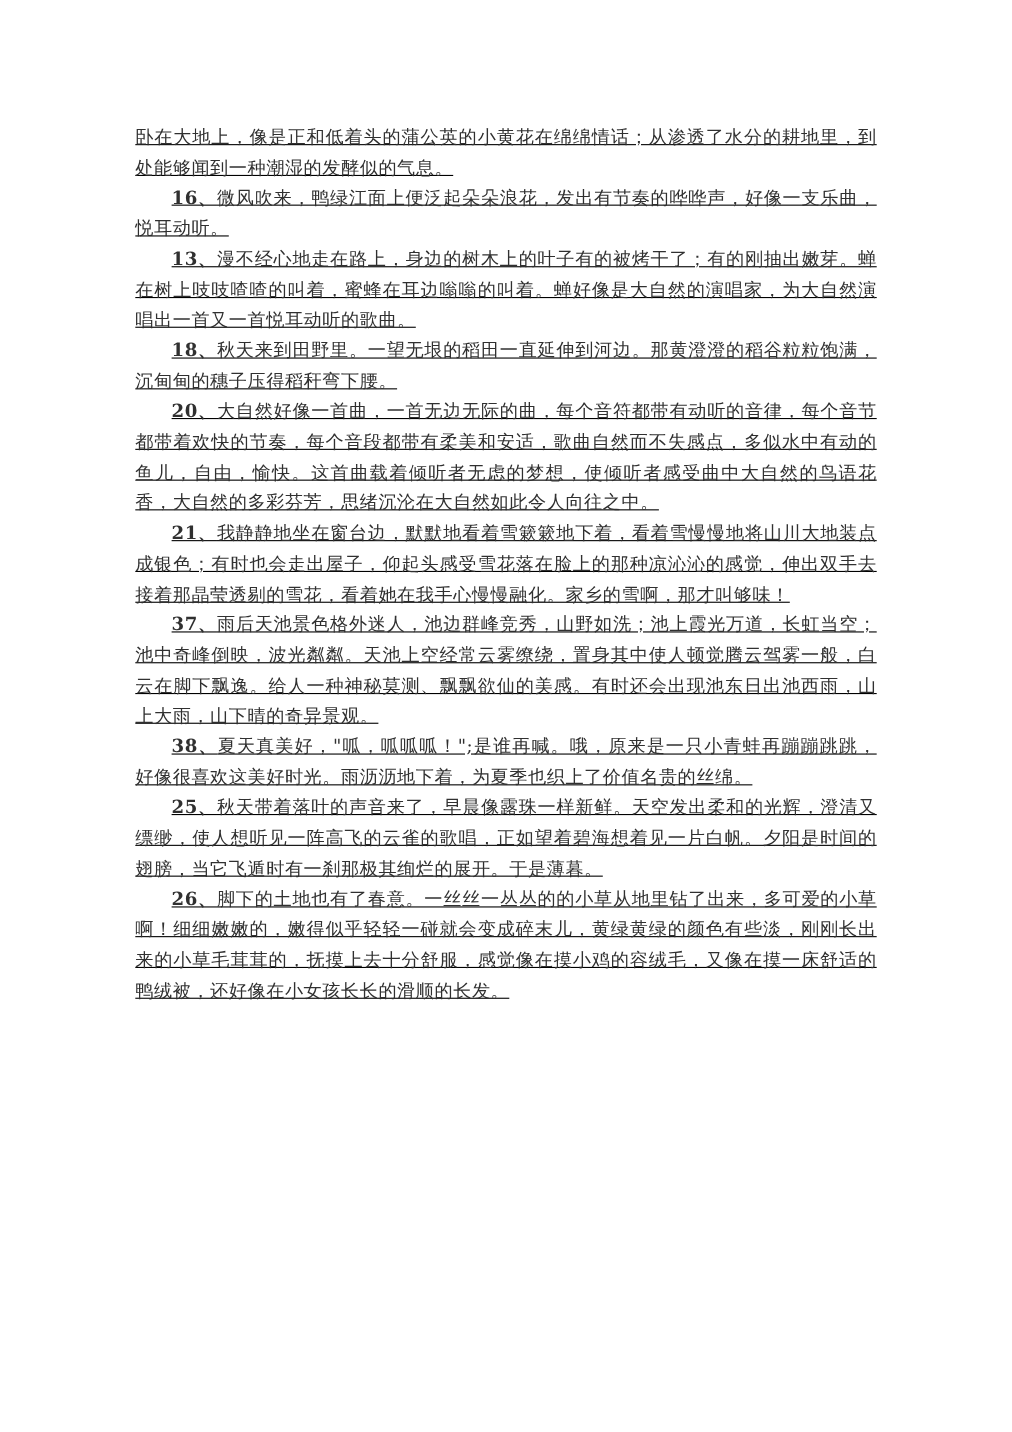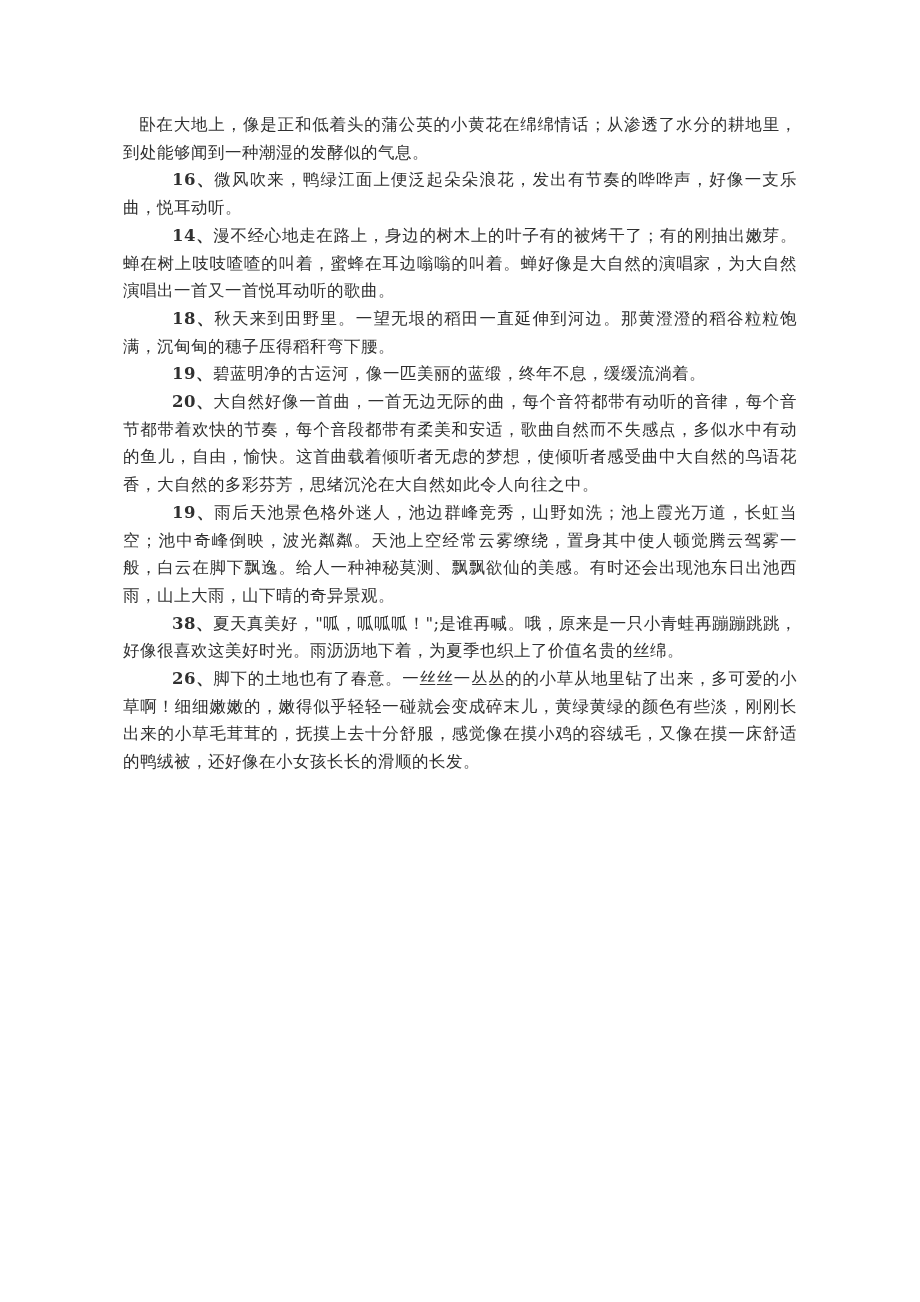--- a/index.html
+++ b/index.html
@@ -12,60 +12,61 @@
     height: 1302px;
     background: #ffffff;
     overflow: hidden;
     font-family: "DejaVu Serif", "Liberation Serif", serif;
   }
   .page {
     position: absolute;
     left: 123px;
     top: 111px;
     width: 674px;
+    text-decoration: underline;
   }
   .para {
     margin: 0;
     padding: 0;
     font-size: 16.5px;
     line-height: 27.7px;
     color: #303030;
     text-align: justify;
     text-indent: 2em;
     letter-spacing: 0.5px;
   }
   .para.no-indent {
     text-indent: 0;
   }
   .para-num {
     font-weight: bold;
-    margin-left: 16px;
   }
 </style>
 </head>
 <body>
 
 <div class="page">
   <div id="paragraphs">
   <p class="para no-indent"><b class="para-num"></b><span class="para-text">卧在大地上，像是正和低着头的蒲公英的小黄花在绵绵情话；从渗透了水分的耕地里，到处能够闻到一种潮湿的发酵似的气息。</span></p>
 
   <p class="para"><b class="para-num">16、</b><span class="para-text">微风吹来，鸭绿江面上便泛起朵朵浪花，发出有节奏的哗哗声，好像一支乐曲，悦耳动听。</span></p>
 
-  <p class="para"><b class="para-num">14、</b><span class="para-text">漫不经心地走在路上，身边的树木上的叶子有的被烤干了；有的刚抽出嫩芽。蝉在树上吱吱喳喳的叫着，蜜蜂在耳边嗡嗡的叫着。蝉好像是大自然的演唱家，为大自然演唱出一首又一首悦耳动听的歌曲。</span></p>
+  <p class="para"><b class="para-num">13、</b><span class="para-text">漫不经心地走在路上，身边的树木上的叶子有的被烤干了；有的刚抽出嫩芽。蝉在树上吱吱喳喳的叫着，蜜蜂在耳边嗡嗡的叫着。蝉好像是大自然的演唱家，为大自然演唱出一首又一首悦耳动听的歌曲。</span></p>
 
   <p class="para"><b class="para-num">18、</b><span class="para-text">秋天来到田野里。一望无垠的稻田一直延伸到河边。那黄澄澄的稻谷粒粒饱满，沉甸甸的穗子压得稻秆弯下腰。</span></p>
 
-  <p class="para"><b class="para-num">19、</b><span class="para-text">碧蓝明净的古运河，像一匹美丽的蓝缎，终年不息，缓缓流淌着。</span></p>
 
   <p class="para"><b class="para-num">20、</b><span class="para-text">大自然好像一首曲，一首无边无际的曲，每个音符都带有动听的音律，每个音节都带着欢快的节奏，每个音段都带有柔美和安适，歌曲自然而不失感点，多似水中有动的鱼儿，自由，愉快。这首曲载着倾听者无虑的梦想，使倾听者感受曲中大自然的鸟语花香，大自然的多彩芬芳，思绪沉沦在大自然如此令人向往之中。</span></p>
 
+  <p class="para"><b class="para-num">21、</b><span class="para-text">我静静地坐在窗台边，默默地看着雪簌簌地下着，看着雪慢慢地将山川大地装点成银色；有时也会走出屋子，仰起头感受雪花落在脸上的那种凉沁沁的感觉，伸出双手去接着那晶莹透剔的雪花，看着她在我手心慢慢融化。家乡的雪啊，那才叫够味！</span></p>
 
-  <p class="para"><b class="para-num">19、</b><span class="para-text">雨后天池景色格外迷人，池边群峰竞秀，山野如洗；池上霞光万道，长虹当空；池中奇峰倒映，波光粼粼。天池上空经常云雾缭绕，置身其中使人顿觉腾云驾雾一般，白云在脚下飘逸。给人一种神秘莫测、飘飘欲仙的美感。有时还会出现池东日出池西雨，山上大雨，山下晴的奇异景观。</span></p>
+  <p class="para"><b class="para-num">37、</b><span class="para-text">雨后天池景色格外迷人，池边群峰竞秀，山野如洗；池上霞光万道，长虹当空；池中奇峰倒映，波光粼粼。天池上空经常云雾缭绕，置身其中使人顿觉腾云驾雾一般，白云在脚下飘逸。给人一种神秘莫测、飘飘欲仙的美感。有时还会出现池东日出池西雨，山上大雨，山下晴的奇异景观。</span></p>
 
 
   <p class="para"><b class="para-num">38、</b><span class="para-text">夏天真美好，"呱，呱呱呱！";是谁再喊。哦，原来是一只小青蛙再蹦蹦跳跳，好像很喜欢这美好时光。雨沥沥地下着，为夏季也织上了价值名贵的丝绵。</span></p>
 
+  <p class="para"><b class="para-num">25、</b><span class="para-text">秋天带着落叶的声音来了，早晨像露珠一样新鲜。天空发出柔和的光辉，澄清又缥缈，使人想听见一阵高飞的云雀的歌唱，正如望着碧海想着见一片白帆。夕阳是时间的翅膀，当它飞遁时有一刹那极其绚烂的展开。于是薄暮。</span></p>
 
   <p class="para"><b class="para-num">26、</b><span class="para-text">脚下的土地也有了春意。一丝丝一丛丛的的小草从地里钻了出来，多可爱的小草啊！细细嫩嫩的，嫩得似乎轻轻一碰就会变成碎末儿，黄绿黄绿的颜色有些淡，刚刚长出来的小草毛茸茸的，抚摸上去十分舒服，感觉像在摸小鸡的容绒毛，又像在摸一床舒适的鸭绒被，还好像在小女孩长长的滑顺的长发。</span></p>
 
 
 </div>
 </div>
 
 </body></html>

